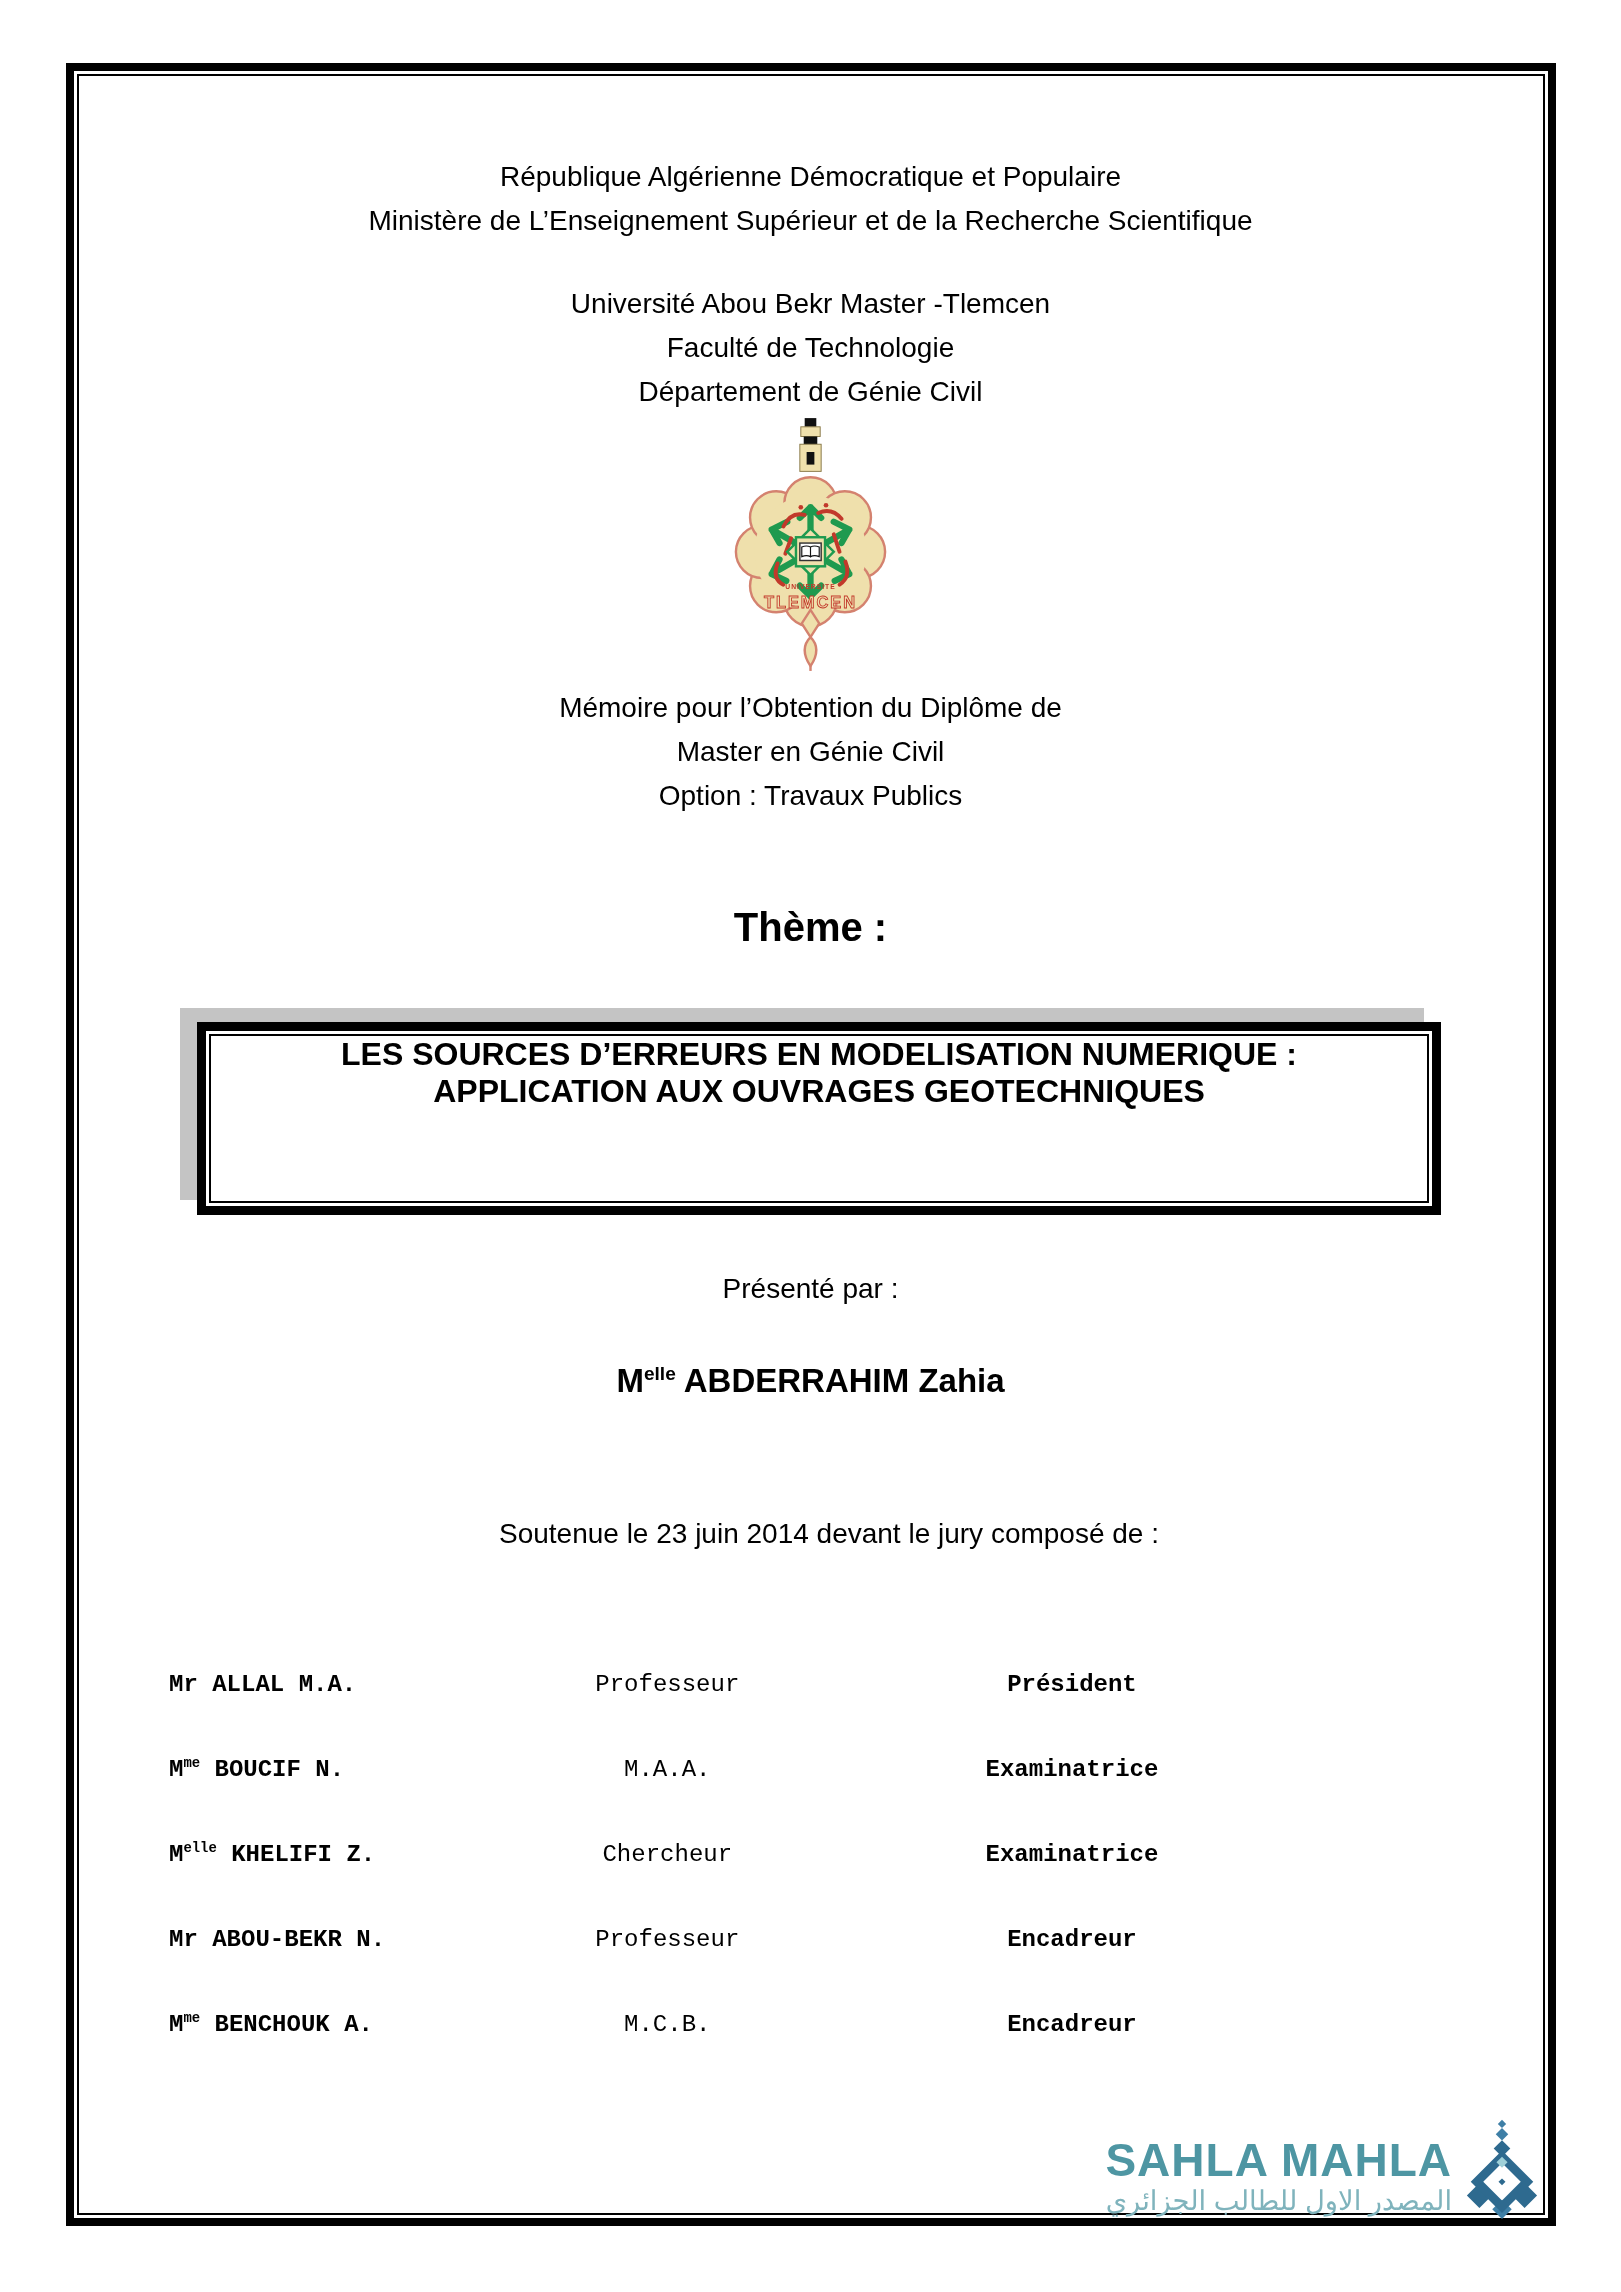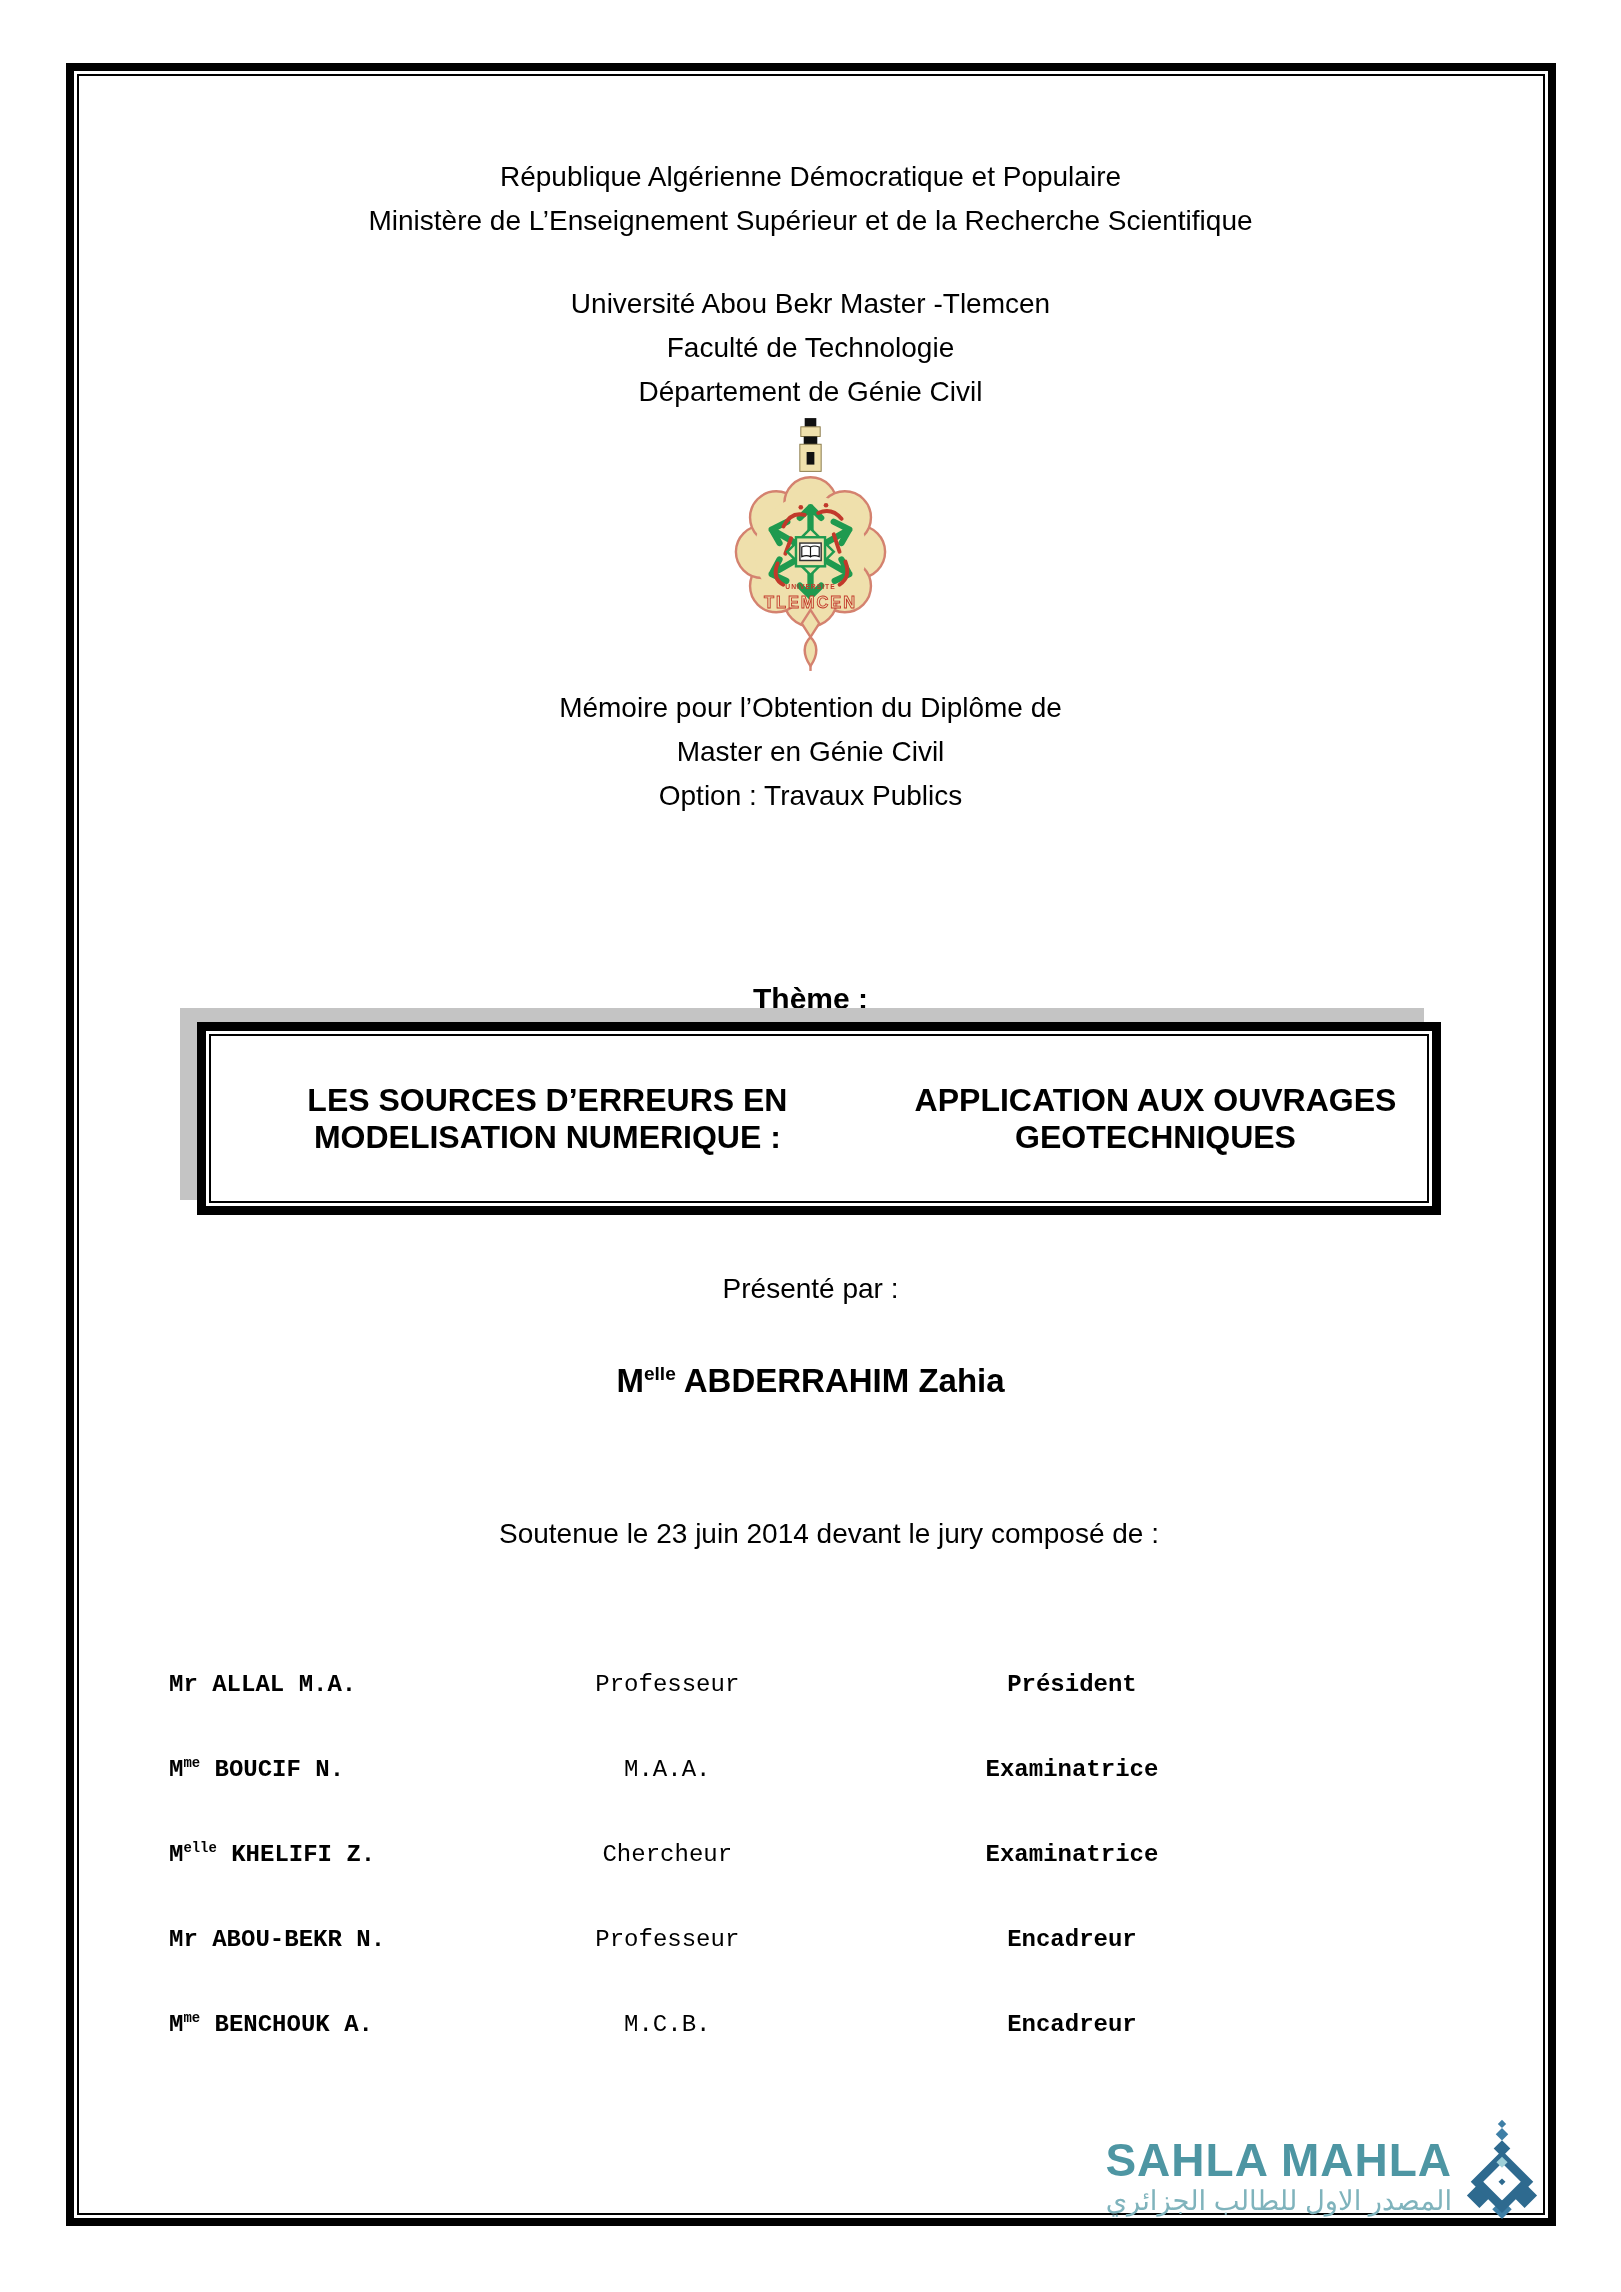--- a/index.html
+++ b/index.html
@@ -18,33 +18,33 @@
   }
   .frame-inner{
     position:absolute;inset:2.9px;border:2px solid #000;
   }
   .center-block{position:absolute;left:0;right:0;text-align:center;}
   .t-regular{font-size:28px;line-height:44px;font-weight:400;}
   .header-block{top:155px;}
   .university-block{top:282px;}
   .memoire-block{top:686px;}
   .emblem{position:absolute;top:418px;left:0;right:0;margin:auto;display:block;}
-  .theme-label{top:981px;font-size:30px;line-height:35px;font-weight:700;}
+  .theme-label{top:910px;font-size:40px;line-height:35px;font-weight:700;}
   
   .title-shadow{
     position:absolute;left:180px;top:1008px;width:1244px;height:192px;
     background:#c4c4c4;
   }
   .title-box{
     position:absolute;left:197px;top:1022px;width:1244px;height:193px;
     border:9.8px solid #000;box-sizing:border-box;background:#fff;
   }
   .title-box-inner{
     position:absolute;inset:2.9px;border:2.9px solid #000;
-    display:flex;justify-content:flex-start;
+    display:flex;flex-direction:column;justify-content:flex-start;
     align-items:center;text-align:center;
   }
   .title-line{font-size:32px;font-weight:700;line-height:37px;}
   .presente-label{top:1270px;font-size:28px;line-height:37px;}
   .author-line{top:1353px;font-size:33px;line-height:41px;font-weight:700;}
   .soutenue-line{top:1515px;font-size:28px;line-height:37px;margin-left:37px;}
   .sup{font-size:58%;vertical-align:super;}
   
   .jury{position:absolute;left:169px;width:1208px;top:1661px;}
   .jury-row{

